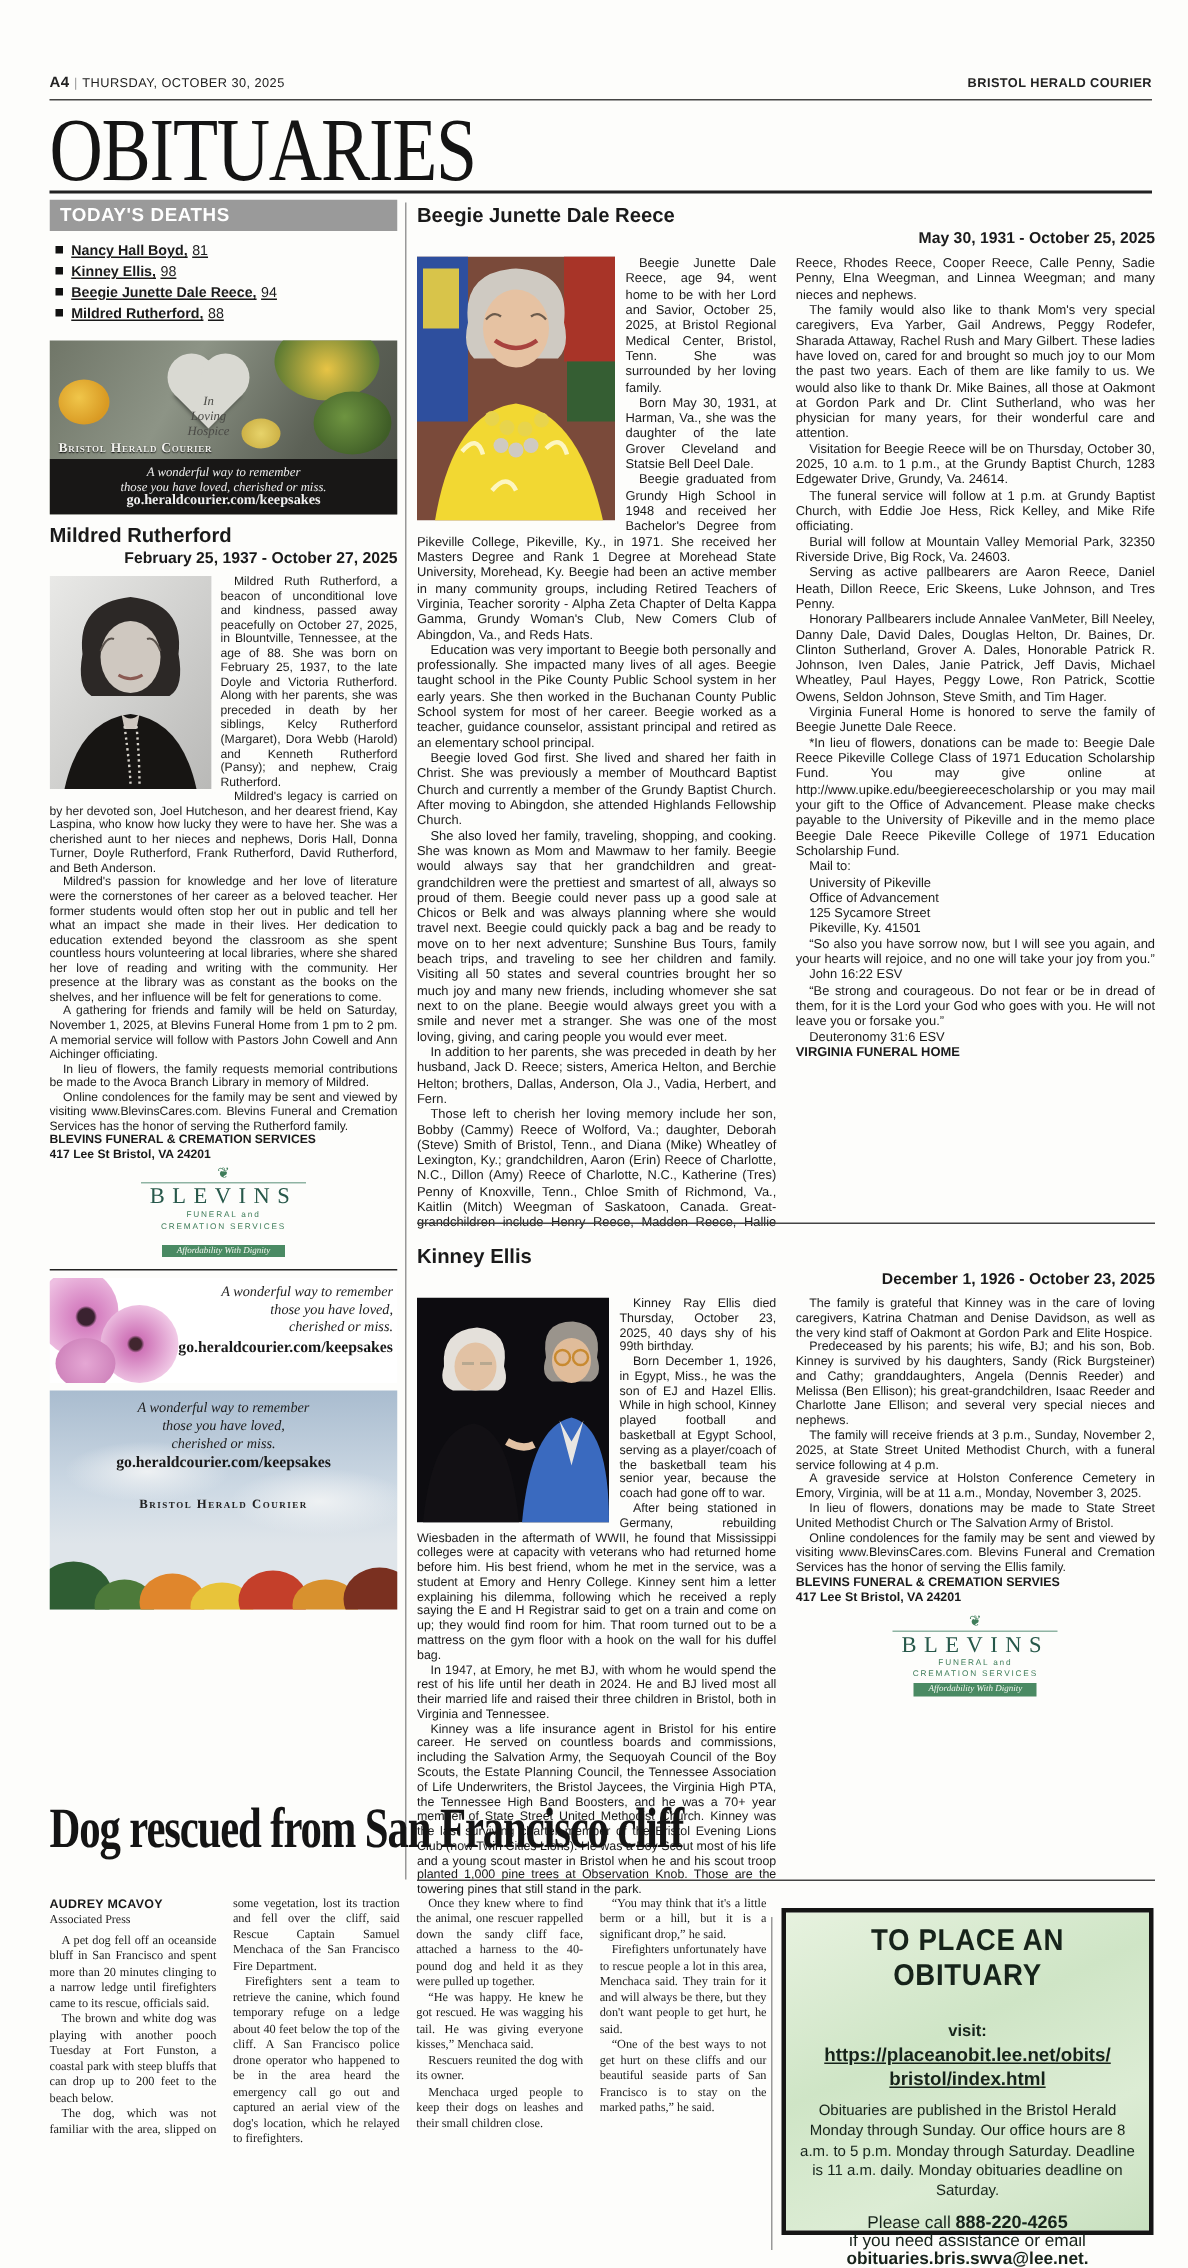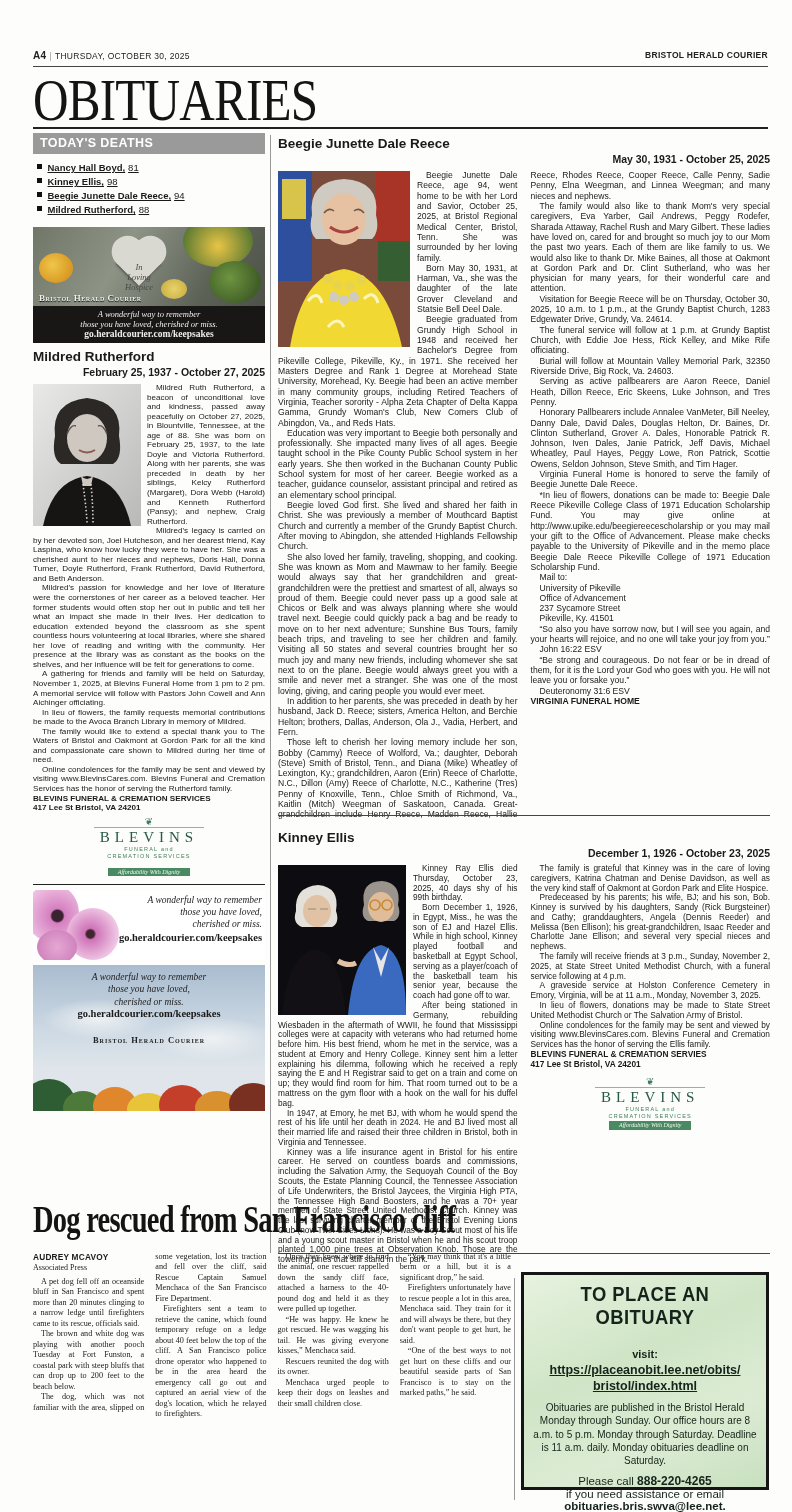--- a/index.html
+++ b/index.html
@@ -93,21 +93,21 @@
   .beegie-body { height:652px; overflow:hidden; }
   .kinney-body { height:416px; overflow:hidden; font-size:8.3px; line-height:1.18; }
   .beegie-photo { float:left; width:132px; height:176px; margin:1px 7px 3px 0; }
   .kinney-photo { float:left; width:128px; height:150px; margin:1px 7px 3px 0; }
   .kinney-blevins { margin-top:4px; }
 
   
   .article { position:absolute; left:33px; top:1200px; width:478px; }
   .headline { font-family:"Liberation Serif",serif; font-weight:bold; font-size:38px; letter-spacing:-1px; white-space:nowrap;
      transform:scaleX(.75); transform-origin:left; line-height:1.05; color:#141414; }
-  .art-body { margin-top:12px; column-count:4; column-gap:11px; column-fill:auto; height:168px; overflow:hidden;
+  .art-body { margin-top:24px; column-count:4; column-gap:11px; column-fill:auto; height:168px; overflow:hidden;
      font-family:"Liberation Serif",serif; font-size:8.2px; line-height:1.28; }
   .art-body p { text-align:justify; text-indent:8px; }
   .byline b { display:block; font-family:"Liberation Sans",sans-serif; font-size:8.3px; letter-spacing:.2px; }
   .byline span { display:block; font-size:8px; margin-bottom:4px; }
 
   
   .place-box { position:absolute; left:521px; top:1272px; width:248px; height:218px; border:3px solid #151515;
      background:linear-gradient(155deg,#e7f2df 0%,#cfe5c6 40%,#dcecd4 70%,#c8e0bf 100%);
      font-family:Liberation Sans, sans-serif; text-align:center; color:#16231a; padding:8px 8px; }
   .pb-title { font-weight:bold; font-size:20px; letter-spacing:.5px; transform:scaleX(.92); }
@@ -202,21 +202,20 @@
           <path d="M46 66 q8 5 16 0" stroke="#8a5a52" fill="none" stroke-width="2"></path>
           <path d="M10 142 Q20 96 54 92 Q88 96 98 142 Z" fill="#171513"></path>
           <path d="M48 92 q6 6 12 0 l-2 10 h-8 Z" fill="#cfc8c0"></path>
           <path d="M50 100 q4 30 4 40 M58 100 q2 22 2 40" stroke="#d8d4cc" stroke-width="1.6" fill="none" stroke-dasharray="1.5 2.2"></path>
         </svg>
         <p>Mildred Ruth Rutherford, a beacon of unconditional love and kindness, passed away peacefully on October 27, 2025, in Blountville, Tennessee, at the age of 88. She was born on February 25, 1937, to the late Doyle and Victoria Rutherford. Along with her parents, she was preceded in death by her siblings, Kelcy Rutherford (Margaret), Dora Webb (Harold) and Kenneth Rutherford (Pansy); and nephew, Craig Rutherford.</p>
         <p>Mildred's legacy is carried on by her devoted son, Joel Hutcheson, and her dearest friend, Kay Laspina, who know how lucky they were to have her. She was a cherished aunt to her nieces and nephews, Doris Hall, Donna Turner, Doyle Rutherford, Frank Rutherford, David Rutherford, and Beth Anderson.</p>
         <p>Mildred's passion for knowledge and her love of literature were the cornerstones of her career as a beloved teacher. Her former students would often stop her out in public and tell her what an impact she made in their lives. Her dedication to education extended beyond the classroom as she spent countless hours volunteering at local libraries, where she shared her love of reading and writing with the community. Her presence at the library was as constant as the books on the shelves, and her influence will be felt for generations to come.</p>
         <p>A gathering for friends and family will be held on Saturday, November 1, 2025, at Blevins Funeral Home from 1 pm to 2 pm. A memorial service will follow with Pastors John Cowell and Ann Aichinger officiating.</p>
         <p>In lieu of flowers, the family requests memorial contributions be made to the Avoca Branch Library in memory of Mildred.</p>
-        <p>The family would like to extend a special thank you to The Waters of Bristol and Oakmont at Gordon Park for all the kind and compassionate care shown to Mildred during her time of need.</p>
         <p>Online condolences for the family may be sent and viewed by visiting www.BlevinsCares.com. Blevins Funeral and Cremation Services has the honor of serving the Rutherford family.</p>
         <p class="fh">BLEVINS FUNERAL &amp; CREMATION SERVICES</p>
         <p class="fh">417 Lee St Bristol, VA 24201</p>
       </div>
     </div>
 
     <div class="blevins">
       <div class="leaf">❦</div>
       <div class="bname">BLEVINS</div>
       <div class="bsub">FUNERAL and</div>
@@ -297,21 +296,21 @@
       <p>Visitation for Beegie Reece will be on Thursday, October 30, 2025, 10 a.m. to 1 p.m., at the Grundy Baptist Church, 1283 Edgewater Drive, Grundy, Va. 24614.</p>
       <p>The funeral service will follow at 1 p.m. at Grundy Baptist Church, with Eddie Joe Hess, Rick Kelley, and Mike Rife officiating.</p>
       <p>Burial will follow at Mountain Valley Memorial Park, 32350 Riverside Drive, Big Rock, Va. 24603.</p>
       <p>Serving as active pallbearers are Aaron Reece, Daniel Heath, Dillon Reece, Eric Skeens, Luke Johnson, and Tres Penny.</p>
       <p>Honorary Pallbearers include Annalee VanMeter, Bill Neeley, Danny Dale, David Dales, Douglas Helton, Dr. Baines, Dr. Clinton Sutherland, Grover A. Dales, Honorable Patrick R. Johnson, Iven Dales, Janie Patrick, Jeff Davis, Michael Wheatley, Paul Hayes, Peggy Lowe, Ron Patrick, Scottie Owens, Seldon Johnson, Steve Smith, and Tim Hager.</p>
       <p>Virginia Funeral Home is honored to serve the family of Beegie Junette Dale Reece.</p>
       <p>*In lieu of flowers, donations can be made to: Beegie Dale Reece Pikeville College Class of 1971 Education Scholarship Fund. You may give online at http://www.upike.edu/beegiereecescholarship or you may mail your gift to the Office of Advancement. Please make checks payable to the University of Pikeville and in the memo place Beegie Dale Reece Pikeville College of 1971 Education Scholarship Fund.</p>
       <p class="line">Mail to:</p>
       <p class="line">University of Pikeville</p>
       <p class="line">Office of Advancement</p>
-      <p class="line">237 Sycamore Street</p>
+      <p class="line">125 Sycamore Street</p>
       <p class="line">Pikeville, Ky. 41501</p>
       <p>“So also you have sorrow now, but I will see you again, and your hearts will rejoice, and no one will take your joy from you.”</p>
       <p class="line">John 16:22 ESV</p>
       <p>“Be strong and courageous. Do not fear or be in dread of them, for it is the Lord your God who goes with you. He will not leave you or forsake you.”</p>
       <p class="line">Deuteronomy 31:6 ESV</p>
       <p class="fh">VIRGINIA FUNERAL HOME</p>
     </div>
   </div>
 
   <div class="obit-split-rule" style="top:815px;"></div>

